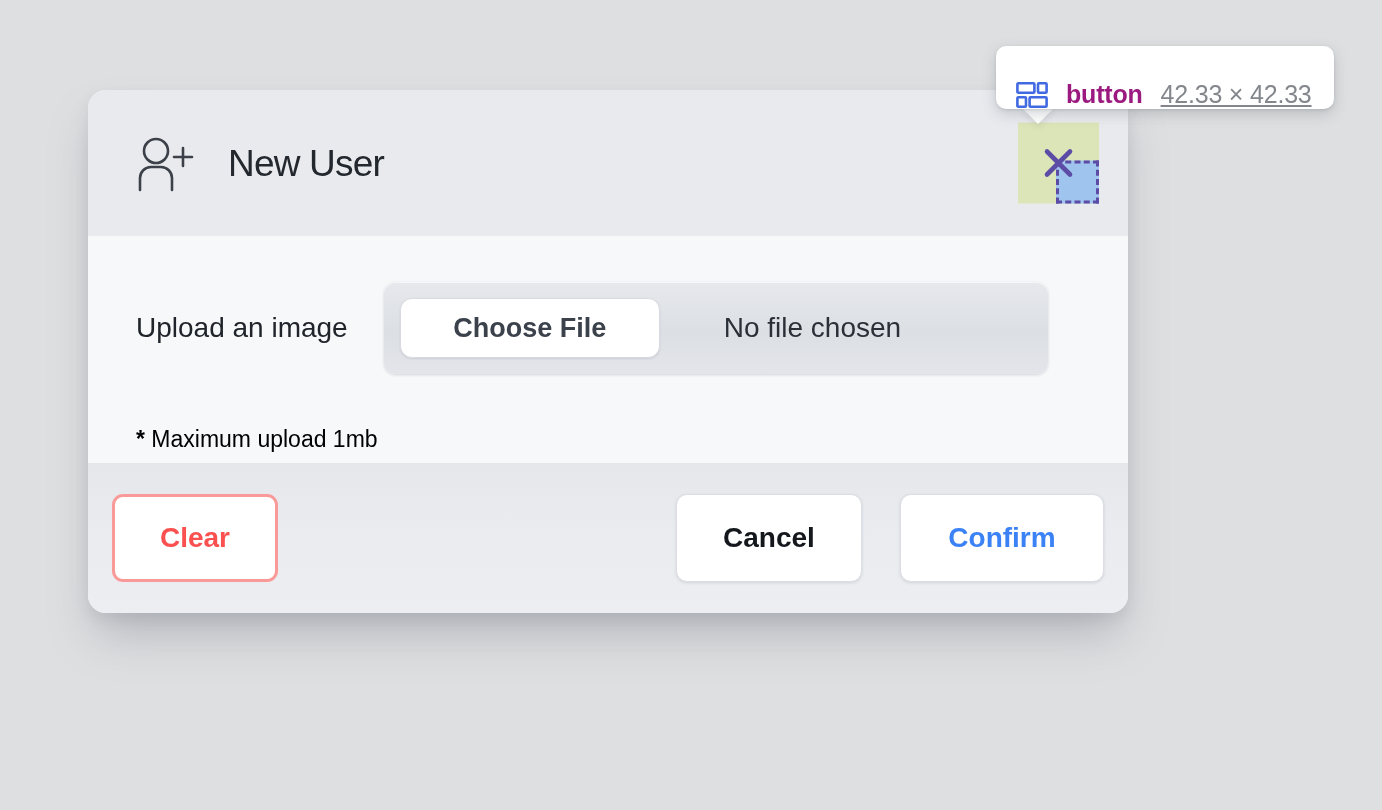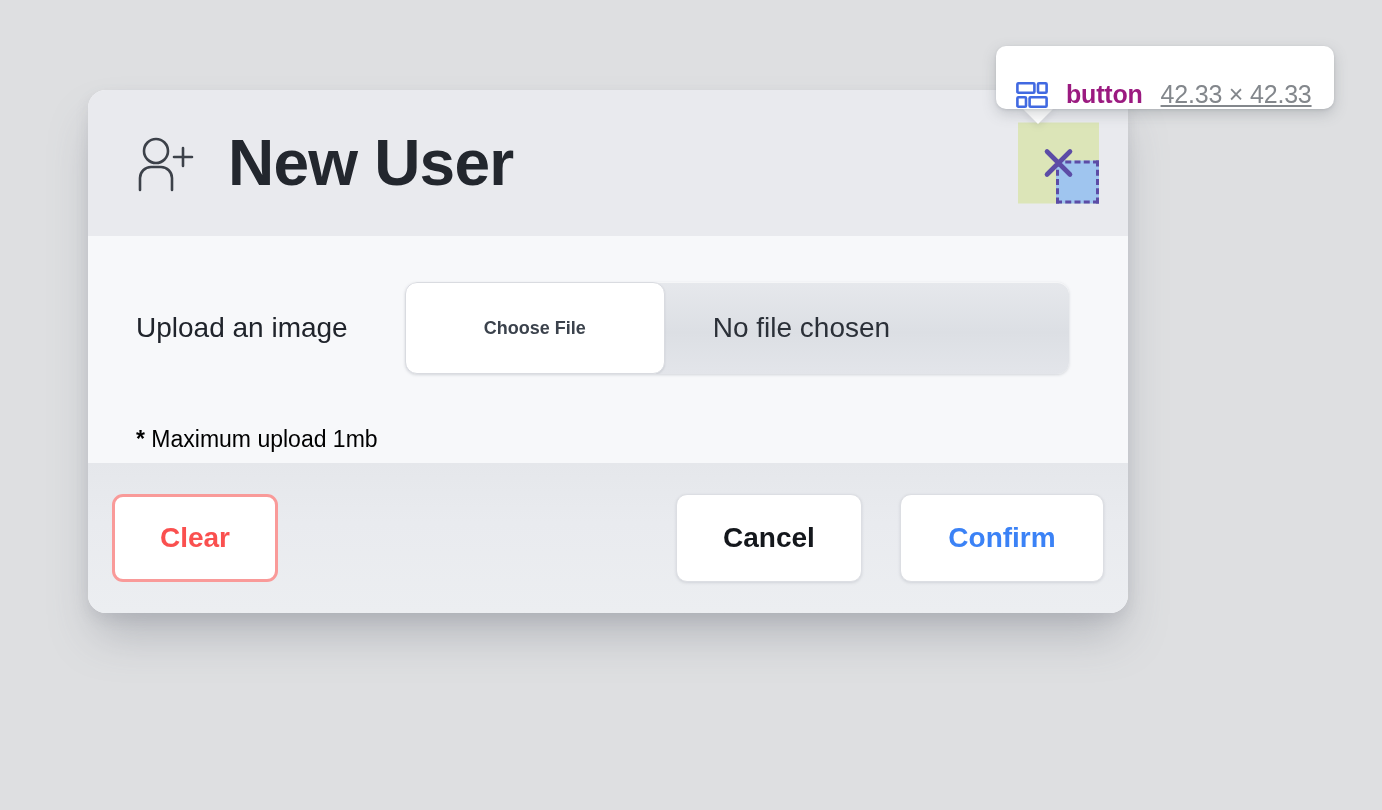--- a/index.html
+++ b/index.html
@@ -42,22 +42,22 @@
 
   .header-left {
     display: flex;
     align-items: center;
     gap: 30px;
   }
 
   .user-plus-icon { width: 62px; height: 58px; display: block; }
 
   .card-title {
-    font-size: 64px;
-    font-weight: bold;
+    font-size: 37px;
+    font-weight: normal;
     color: #23272e;
     letter-spacing: -0.8px;
     line-height: 1;
   }
 
   .close-slot {
     position: absolute;
     right: 48px;
     top: 50%;
     transform: translateY(-50%);
@@ -88,21 +88,21 @@
   
   .card-body {
     height: 227px;
     background: #f7f8fa;
     padding: 46px 48px 0 48px;
   }
 
   .upload-row {
     display: flex;
     align-items: center;
-    gap: 57px;
+    gap: 36px;
   }
 
   .upload-label {
     font-size: 28px;
     color: #20242b;
     white-space: nowrap;
   }
 
   .file-input {
     display: flex;
@@ -111,26 +111,26 @@
     border-radius: 12px;
     background: linear-gradient(180deg,#e6e8ec 0%,#dcdfe4 55%,#e3e5ea 100%);
     box-shadow: 0 1px 3px rgba(120,125,135,0.28),
                 inset 0 1px 0 rgba(255,255,255,0.6);
     width: 664px;
     overflow: hidden;
   }
 
   .choose-file-btn {
     width: 260px;
-    margin: 0;
+    margin: 16px;
     background: #ffffff;
     border: 1px solid #d9dbe0;
     border-radius: 12px;
     font-family: "Liberation Sans", sans-serif;
-    font-size: 18px;
+    font-size: 27px;
     font-weight: bold;
     color: #3b424c;
     display: flex;
     align-items: center;
     justify-content: center;
     cursor: pointer;
     box-shadow: 0 1px 2px rgba(120,125,135,0.20);
     flex: 0 0 260px;
   }
 

